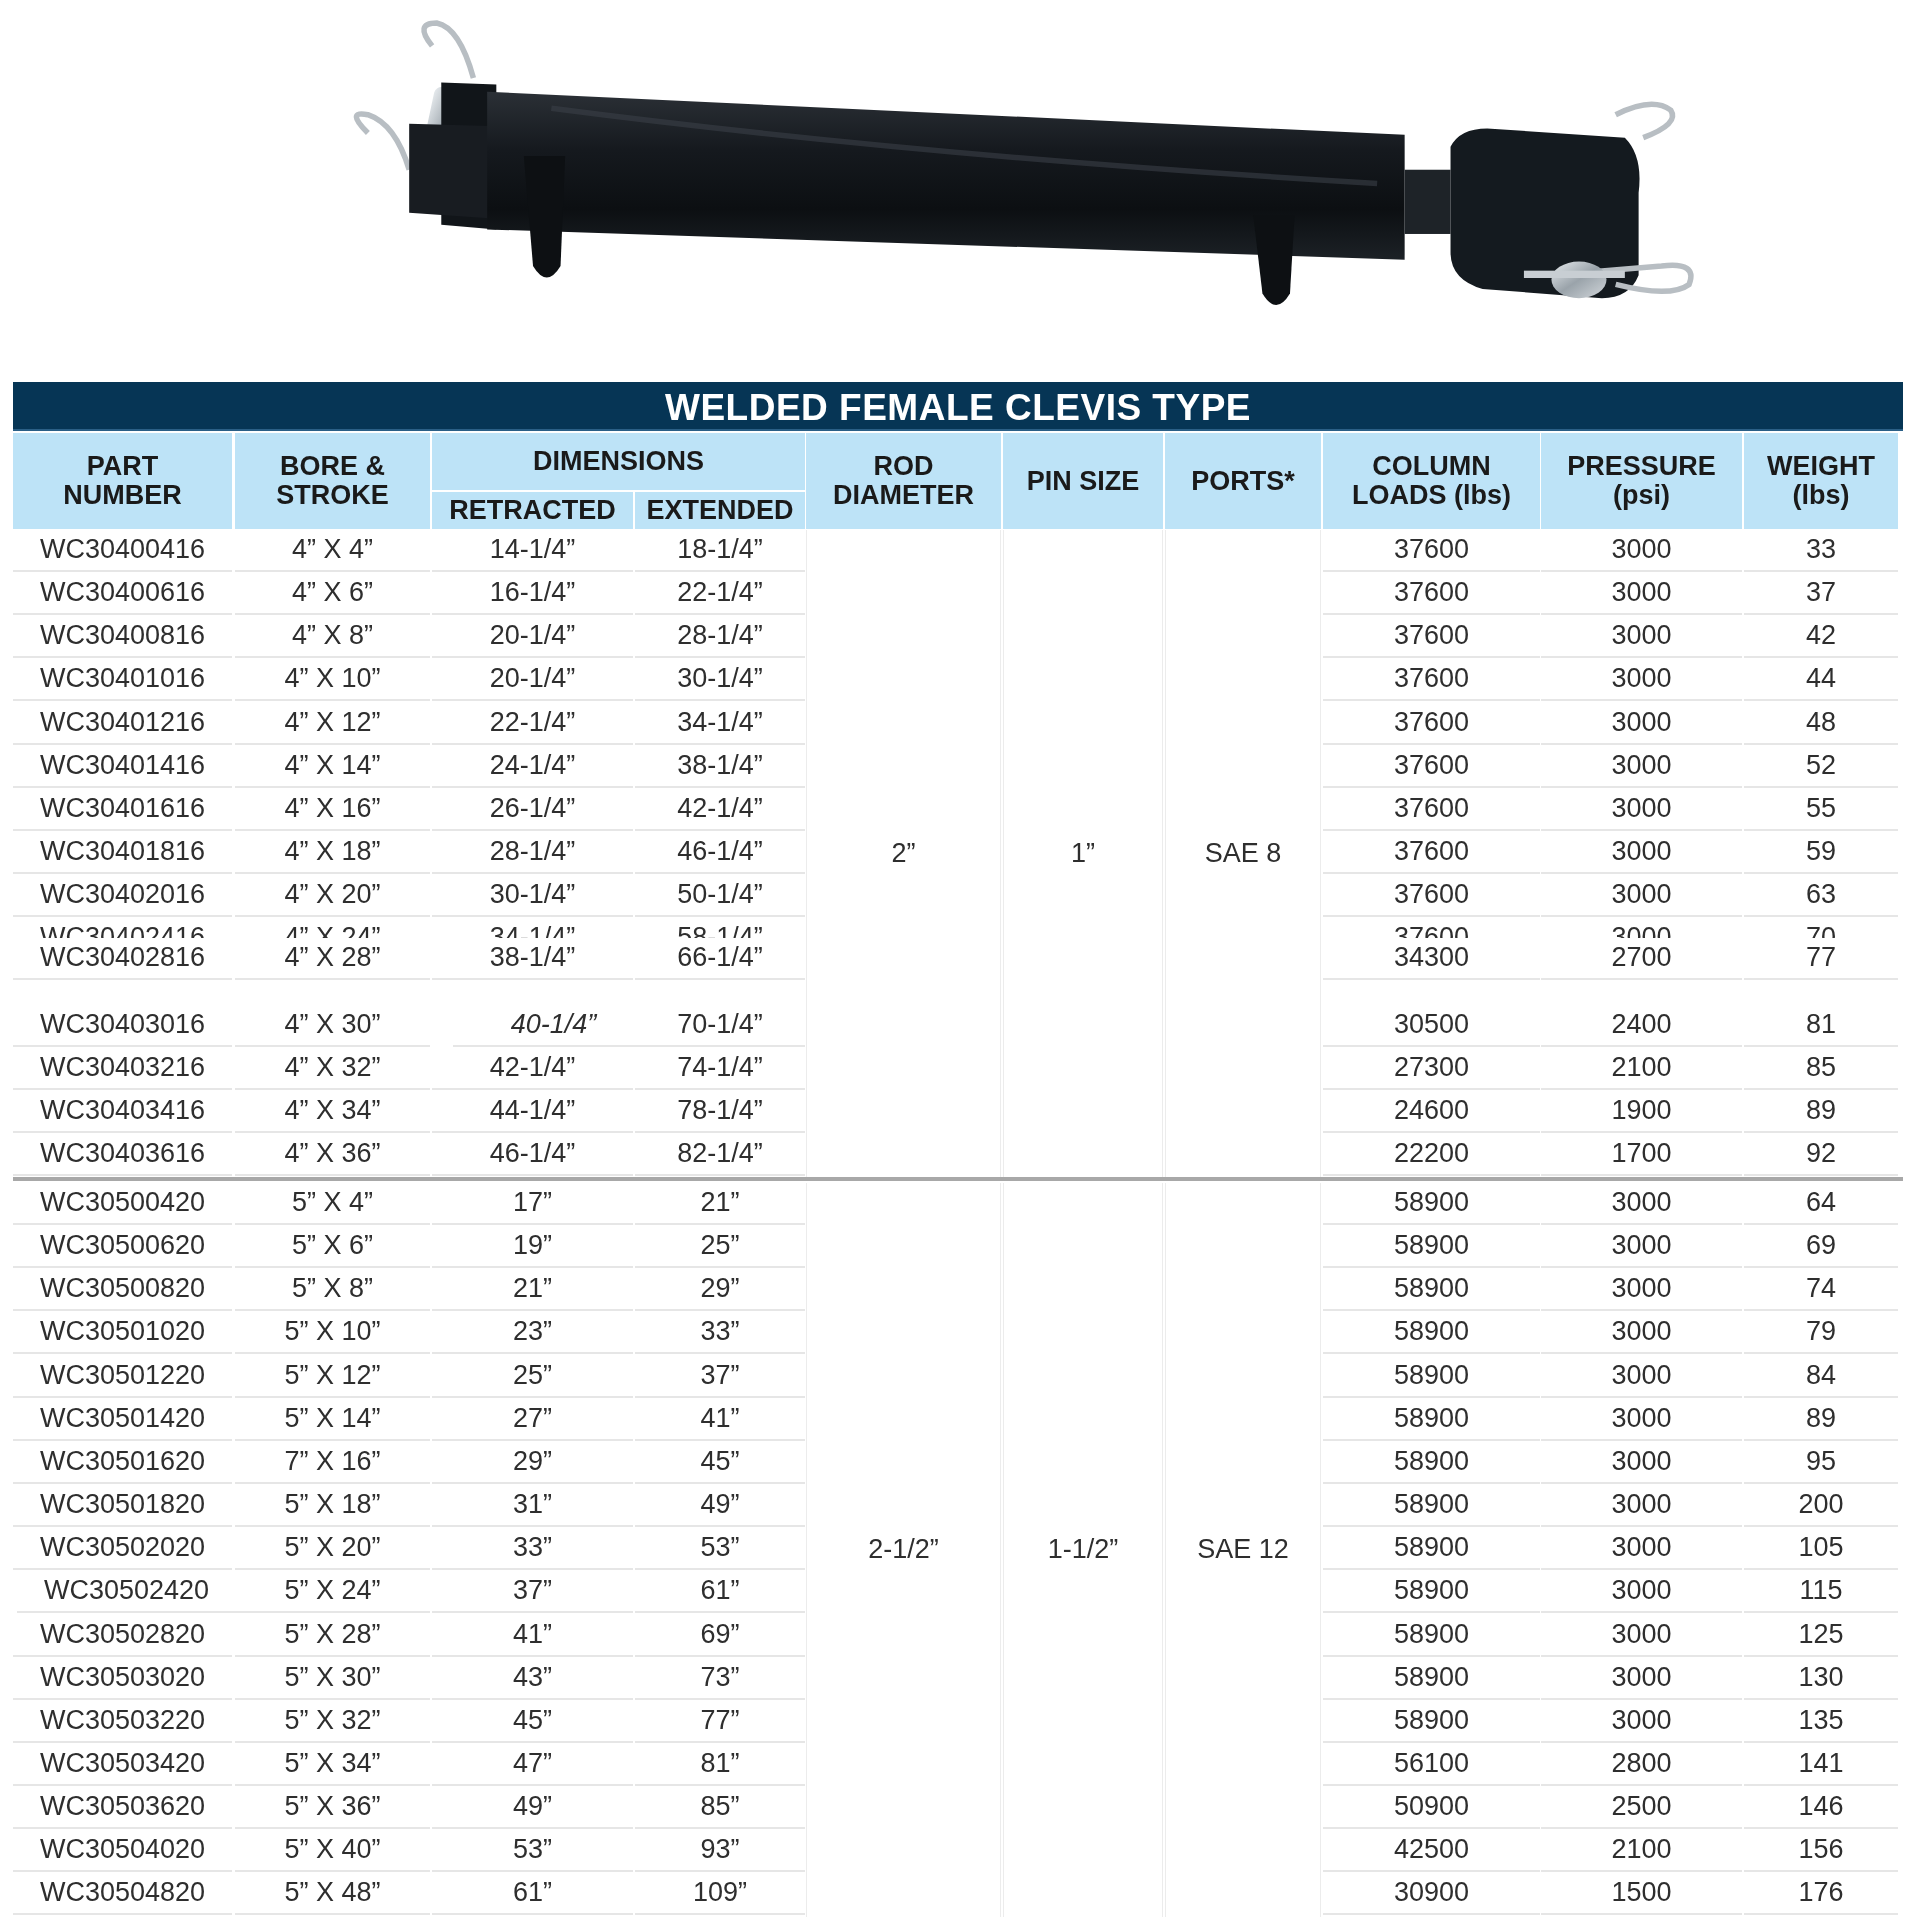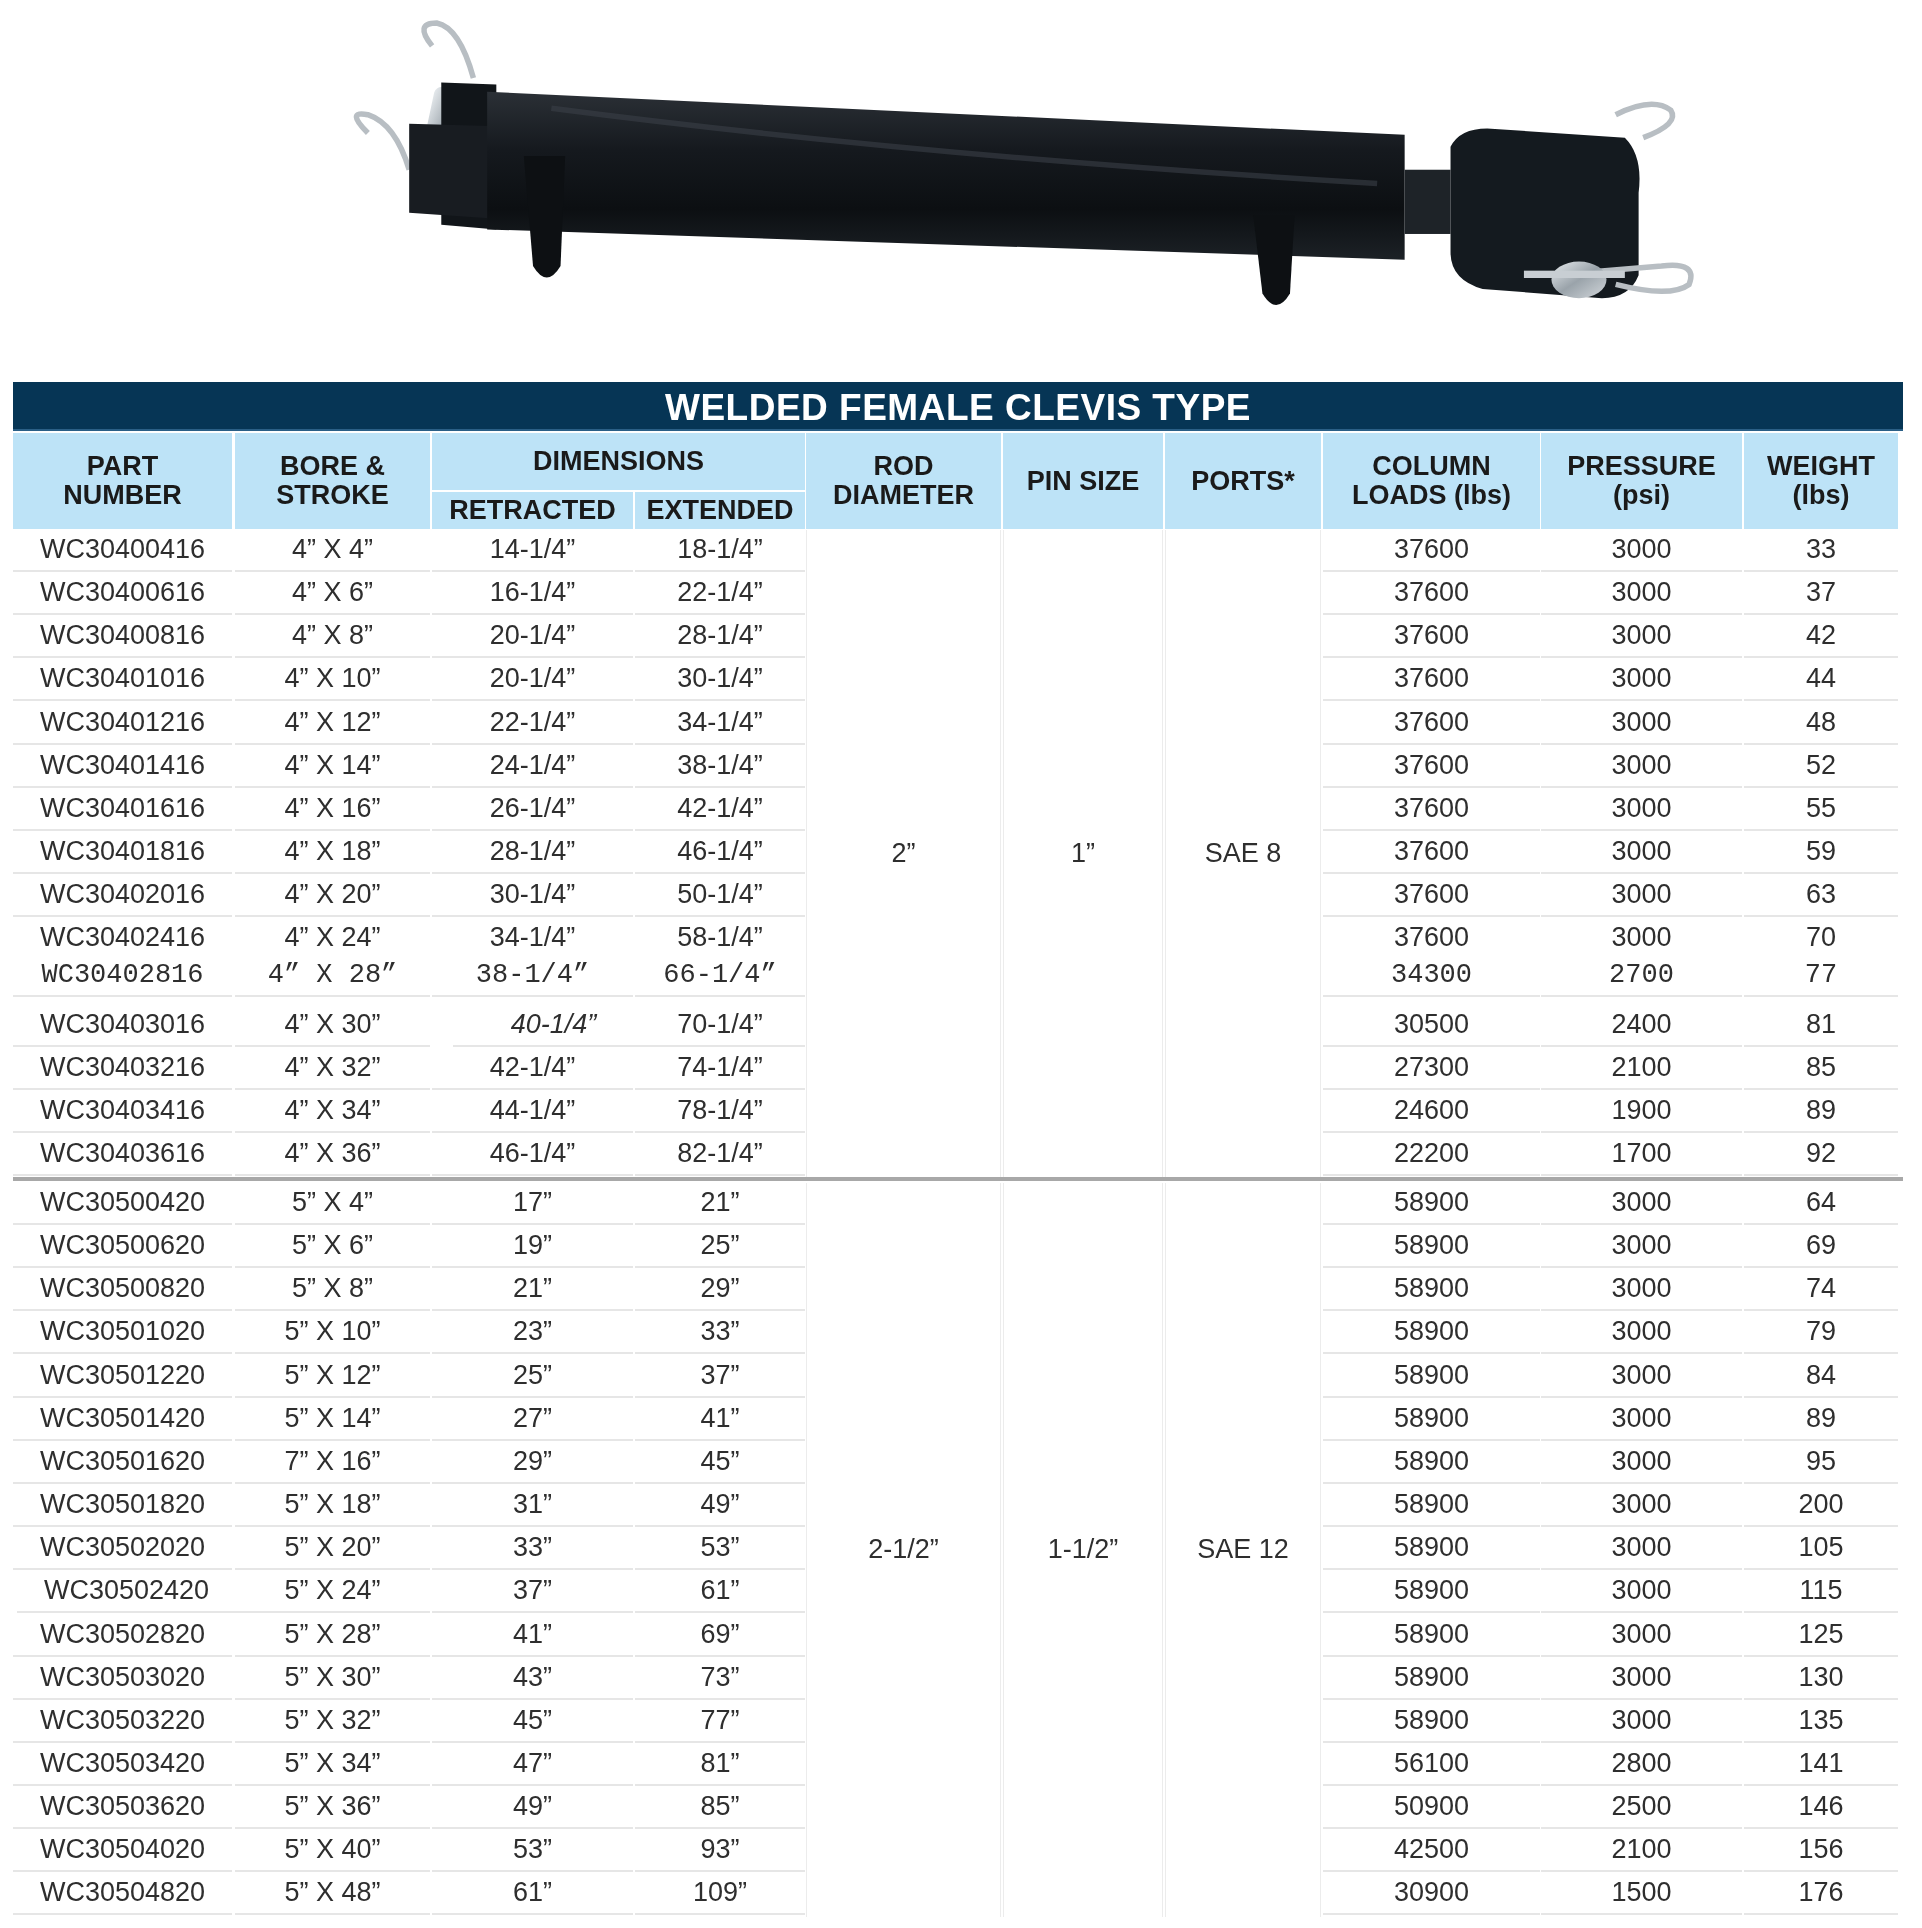--- a/index.html
+++ b/index.html
@@ -175,21 +175,21 @@
       </div>
       <div class="row" style="top: 388px;">
         <div class="cell" style="left: 0px; width: 219px;">WC30402416</div>
         <div class="cell" style="left: 222px; width: 195px;">4” X 24”</div>
         <div class="cell" style="left: 419px; width: 201px;">34-1/4”</div>
         <div class="cell" style="left: 622px; width: 170px;">58-1/4”</div>
         <div class="cell" style="left: 1310px; width: 217px;">37600</div>
         <div class="cell" style="left: 1528px; width: 201px;">3000</div>
         <div class="cell" style="left: 1731px; width: 154px;">70</div>
       </div>
-      <div class="row" style="top: 425px; font-family: Liberation Mono, monospace;">
+      <div class="row" style="top: 408px;">
         <div class="cell" style="left: 0px; width: 219px;">WC30402816</div>
         <div class="cell" style="left: 222px; width: 195px;">4” X 28”</div>
         <div class="cell" style="left: 419px; width: 201px;">38-1/4”</div>
         <div class="cell" style="left: 622px; width: 170px;">66-1/4”</div>
         <div class="cell" style="left: 1310px; width: 217px;">34300</div>
         <div class="cell" style="left: 1528px; width: 201px;">2700</div>
         <div class="cell" style="left: 1731px; width: 154px;">77</div>
       </div>
       <div class="row" style="top: 475px;">
         <div class="cell" style="left: 0px; width: 219px;">WC30403016</div>

